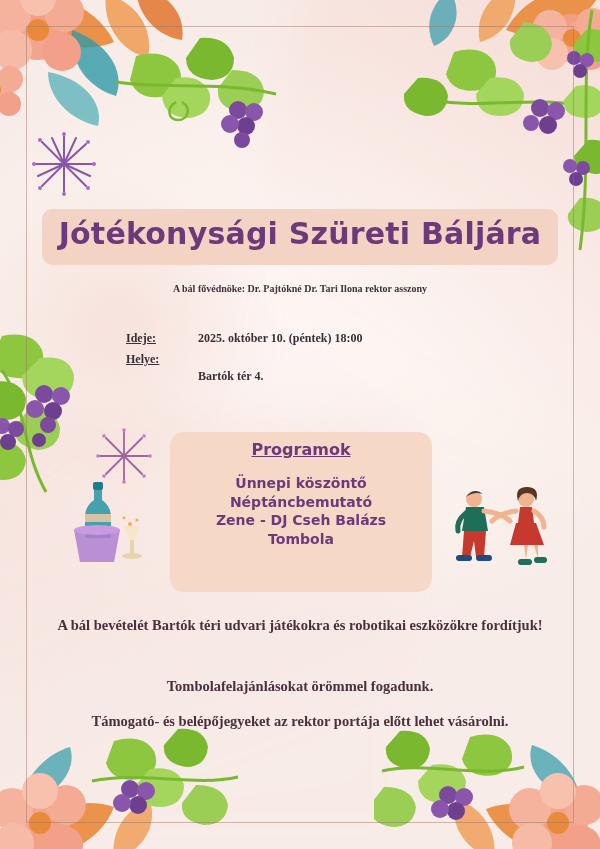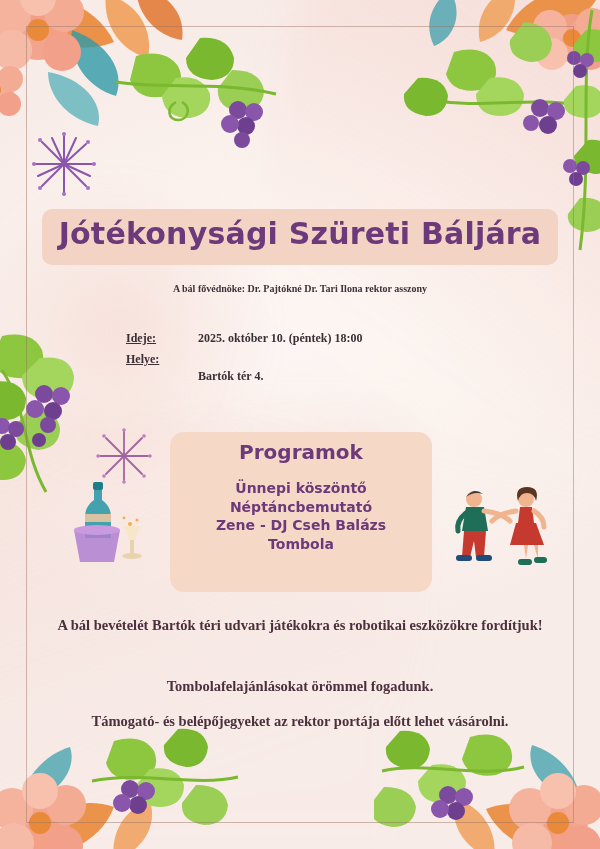--- a/index.html
+++ b/index.html
@@ -153,21 +153,22 @@
     top: 440px;
     left: 170px;
     width: 262px;
     text-align: center;
     font-family: "DejaVu Sans", sans-serif;
     font-weight: bold;
     color: #6c3a7a;
   }
   .program h3 {
     margin: 0 0 2px 0;
-    font-size: 20px;
+    font-size: 16px;
+    text-decoration: underline;
   }
   .program ul {
     margin: 15px;
     padding: 0;
     list-style: none;
     font-size: 14px;
     line-height: 1.33;
   }
 
   .footer-note {

